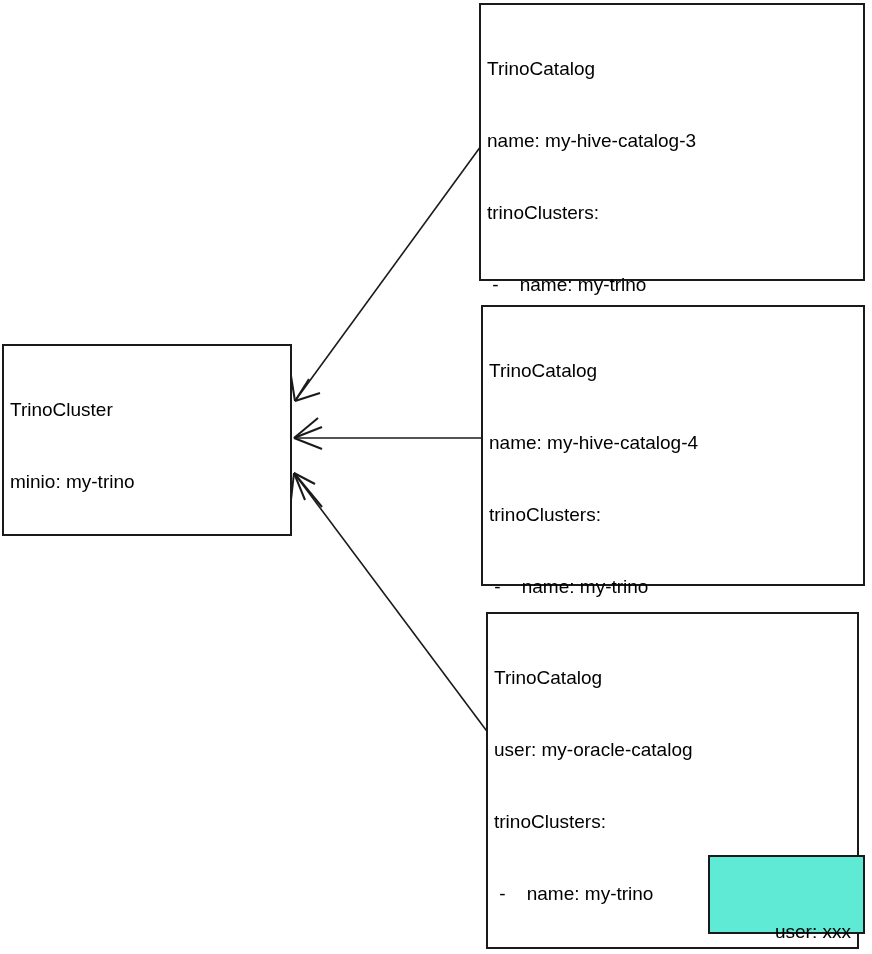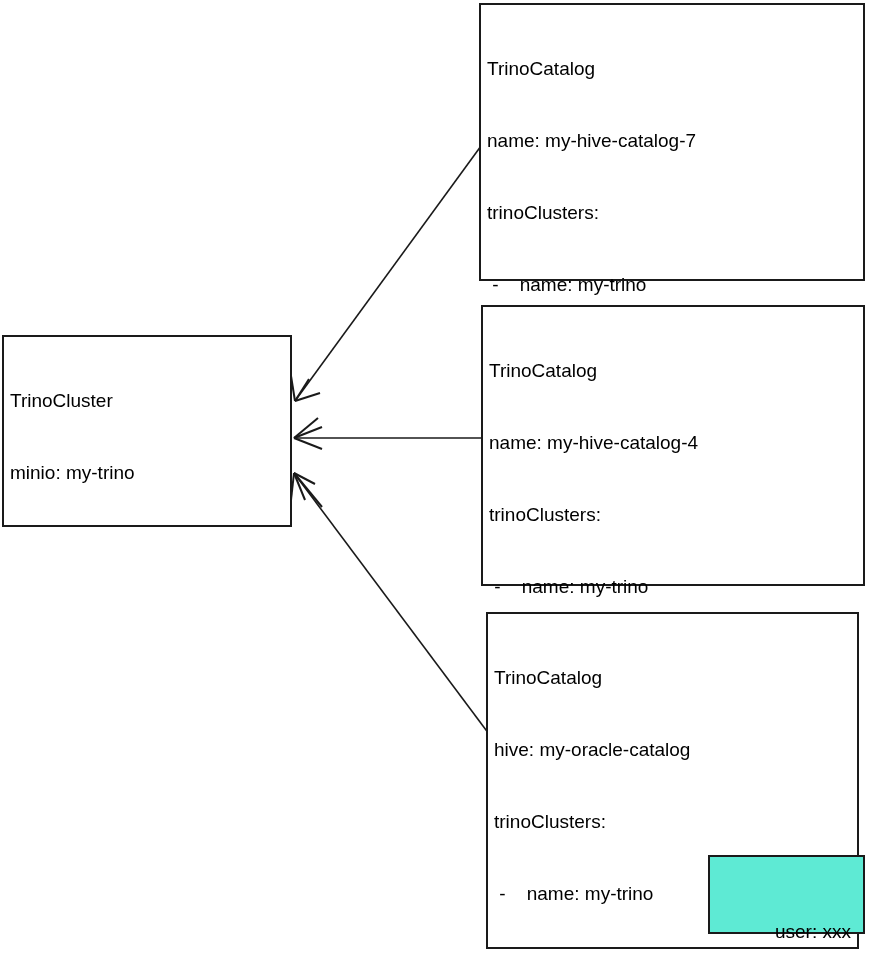--- a/index.html
+++ b/index.html
@@ -39,21 +39,21 @@
     color: #000000;
     white-space: pre;
   }
   .yaml-line {
     white-space: pre;
     display: block;
   }
   
   #trino-cluster {
     left: 2px;
-    top: 335px;
+    top: 344px;
     width: 290px;
     height: 192px;
   }
   
   #catalog-hive-1 {
     left: 479px;
     top: 3px;
     width: 386px;
     height: 278px;
   }
@@ -130,21 +130,21 @@
   <div class="node" id="trino-cluster">
     <div class="node-text">
       <span class="yaml-line">TrinoCluster</span>
       <span class="yaml-line">minio: my-trino</span>
     </div>
   </div>
 
   <div class="node" id="catalog-hive-1">
     <div class="node-text">
       <span class="yaml-line">TrinoCatalog</span>
-      <span class="yaml-line">name: my-hive-catalog-7</span>
+      <span class="yaml-line">name: my-hive-catalog-3</span>
       <span class="yaml-line">trinoClusters:</span>
       <span class="yaml-line"> -    name: my-trino</span>
       <span class="yaml-line">hive:</span>
       <span class="yaml-line">    s3: # S3ConnnectionSpec</span>
       <span class="yaml-line">       inline:</span>
       <span class="yaml-line">           host: minio</span>
       <span class="yaml-line">    metastore: # whatever</span>
     </div>
   </div>
 
@@ -157,21 +157,21 @@
       <span class="yaml-line">hive:</span>
       <span class="yaml-line">    hdfs:</span>
       <span class="yaml-line">       # TBD</span>
       <span class="yaml-line">    metastore: # whatever</span>
     </div>
   </div>
 
   <div class="node" id="catalog-oracle">
     <div class="node-text">
       <span class="yaml-line">TrinoCatalog</span>
-      <span class="yaml-line">hive: my-oracle-catalog</span>
+      <span class="yaml-line">user: my-oracle-catalog</span>
       <span class="yaml-line">trinoClusters:</span>
       <span class="yaml-line"> -    name: my-trino</span>
       
       
       
     </div>
 
     <div id="secret-box">
       <div class="secret-text">
         <span class="yaml-line">user: xxx</span>

